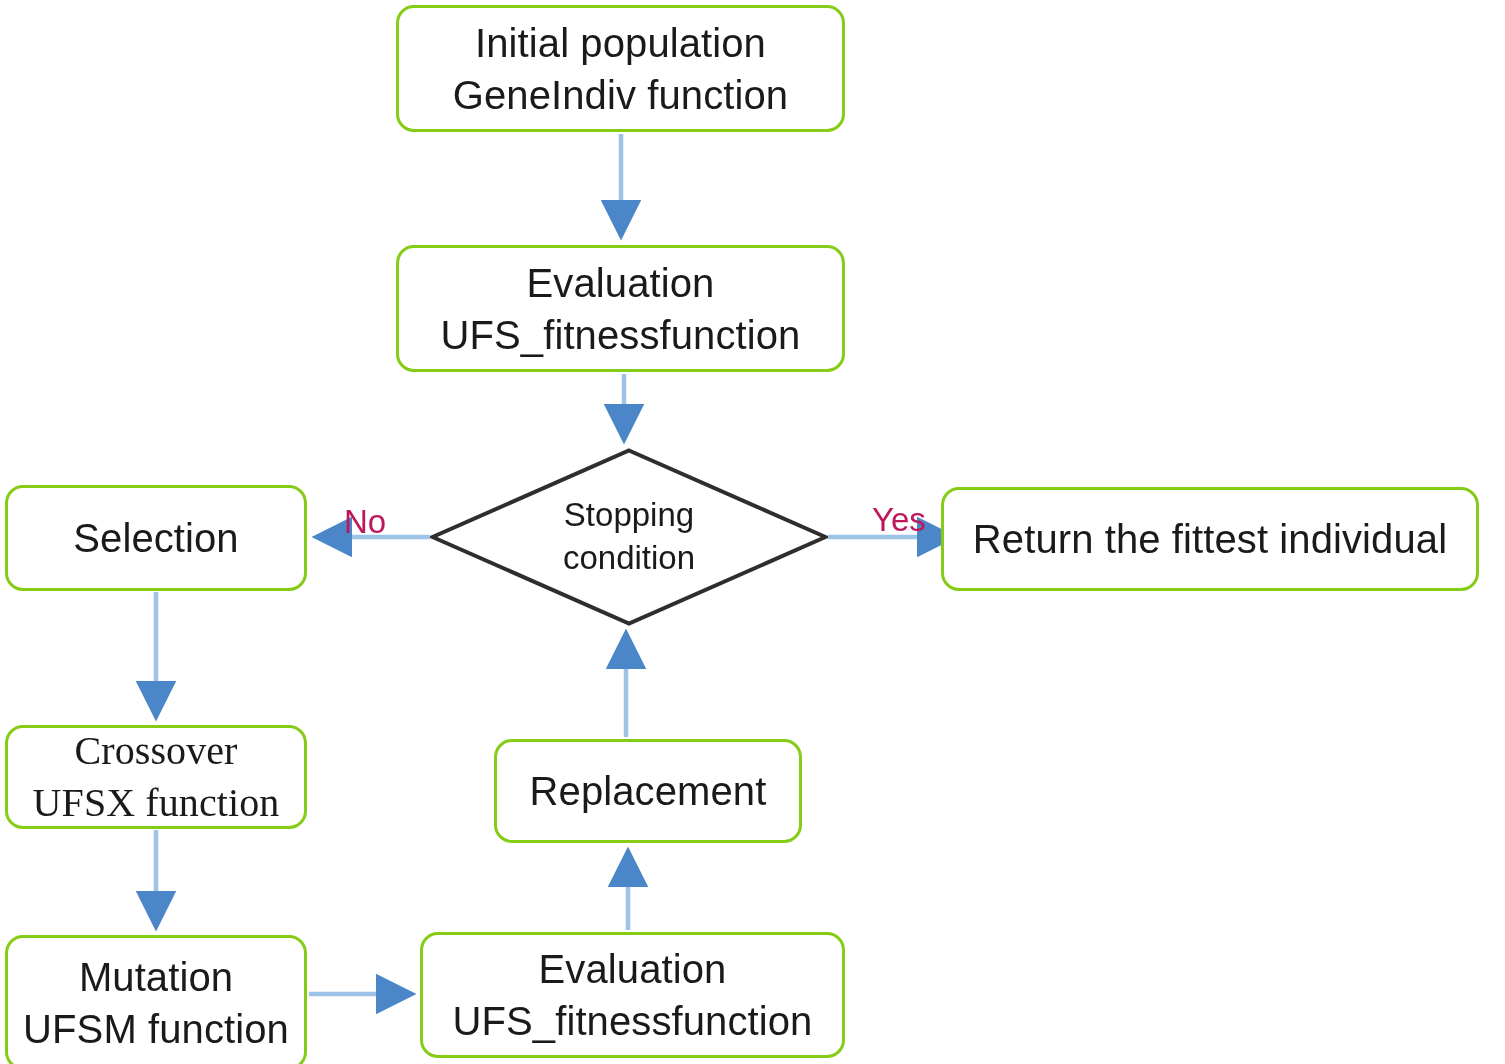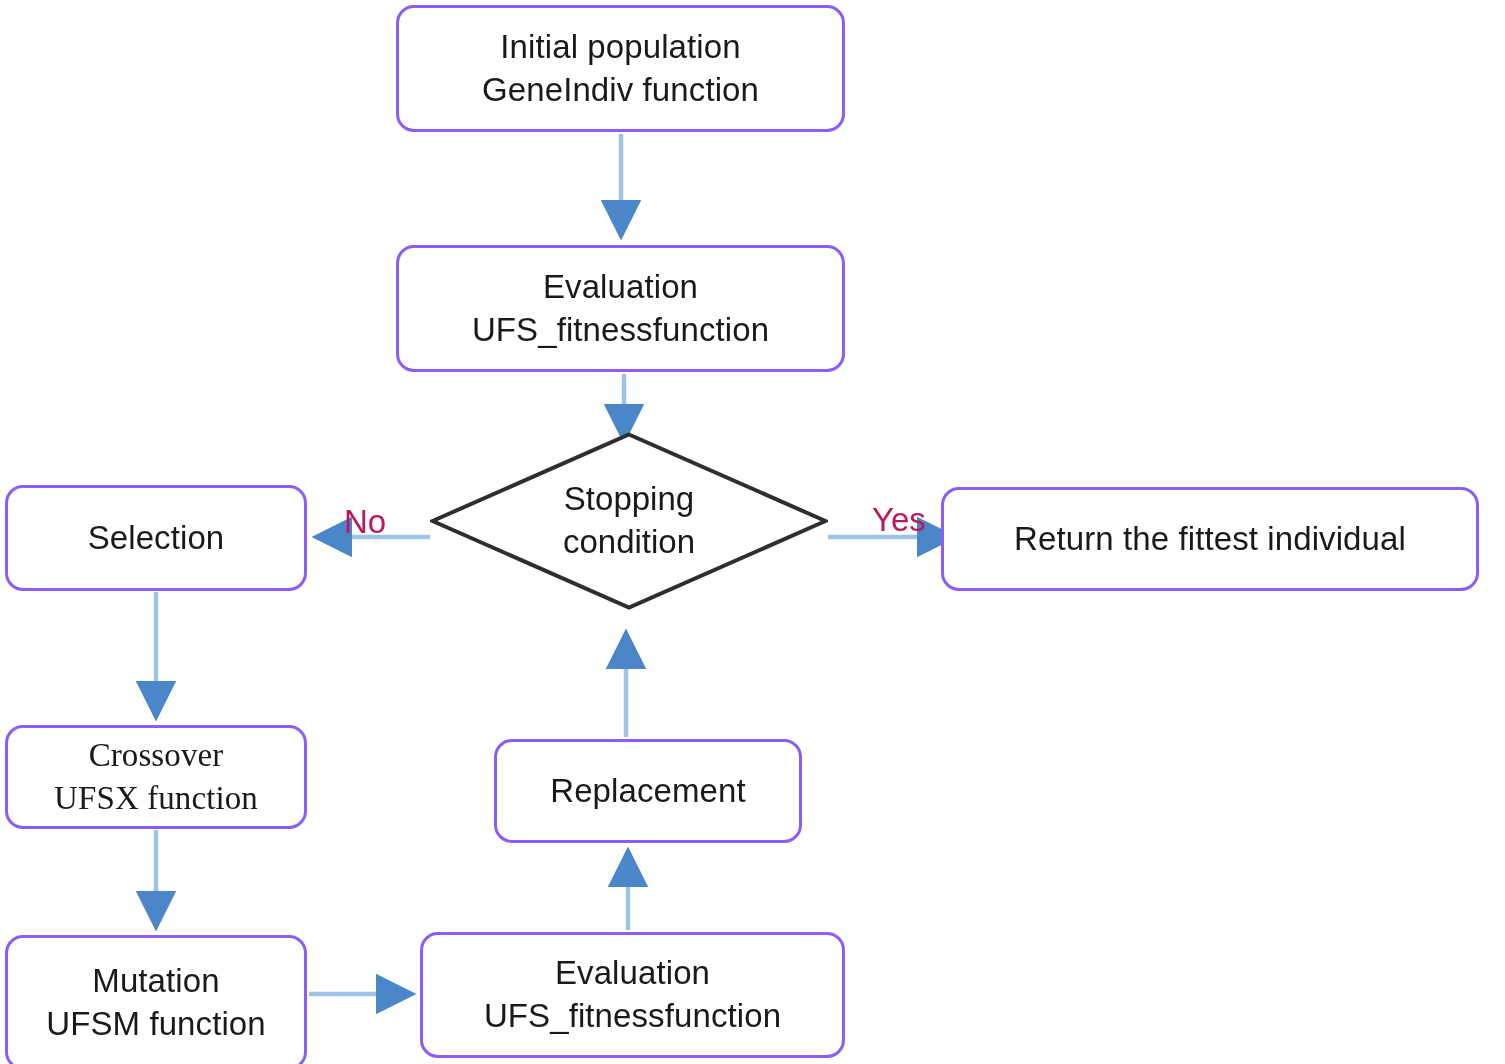--- a/index.html
+++ b/index.html
@@ -26,29 +26,29 @@
     width: 1505px;
     height: 1064px;
     z-index: 1;
   }
   
   .node {
     position: absolute;
     z-index: 2;
     box-sizing: border-box;
     background: #ffffff;
-    border: 3px solid #8b5cf6;
+    border: 3px solid #84cc16;
     border-radius: 18px;
     display: flex;
     flex-direction: column;
     align-items: center;
     justify-content: center;
     text-align: center;
     color: #1a1a1a;
-    font-size: 33px;
+    font-size: 40px;
     line-height: 1.30;
     letter-spacing: 0.1px;
     padding: 4px 10px;
   }
   .node .line2 {
     display: block;
   }
   
   .decision {
     position: absolute;
@@ -121,21 +121,21 @@
   <div class="node" style="left:396px; top:5px; width:449px; height:127px;">
     <span>Initial population</span>
     <span class="line2">GeneIndiv function</span>
   </div>
 
   <div class="node" style="left:396px; top:245px; width:449px; height:127px;">
     <span>Evaluation</span>
     <span class="line2">UFS_fitnessfunction</span>
   </div>
 
-  <div class="decision" style="left:430px; top:432px; width:398px; height:178px;text-align:center;">
+  <div class="decision" style="left:430px; top:448px; width:398px; height:178px;text-align:center;">
     <svg class="diamond-svg" width="398" height="178" viewBox="0 0 398 178">
       <polygon points="199,2.5 395.5,89 199,175.5 2.5,89" fill="#ffffff" stroke="#2e2e2e" stroke-width="4" stroke-linejoin="miter"></polygon>
     </svg>
     <div class="decision-text">
       <div>Stopping</div>
       <div>condition</div>
     </div>
   </div>
 
   <div class="edge-label" style="left:344px; top:505px;"><span>No</span></div>

